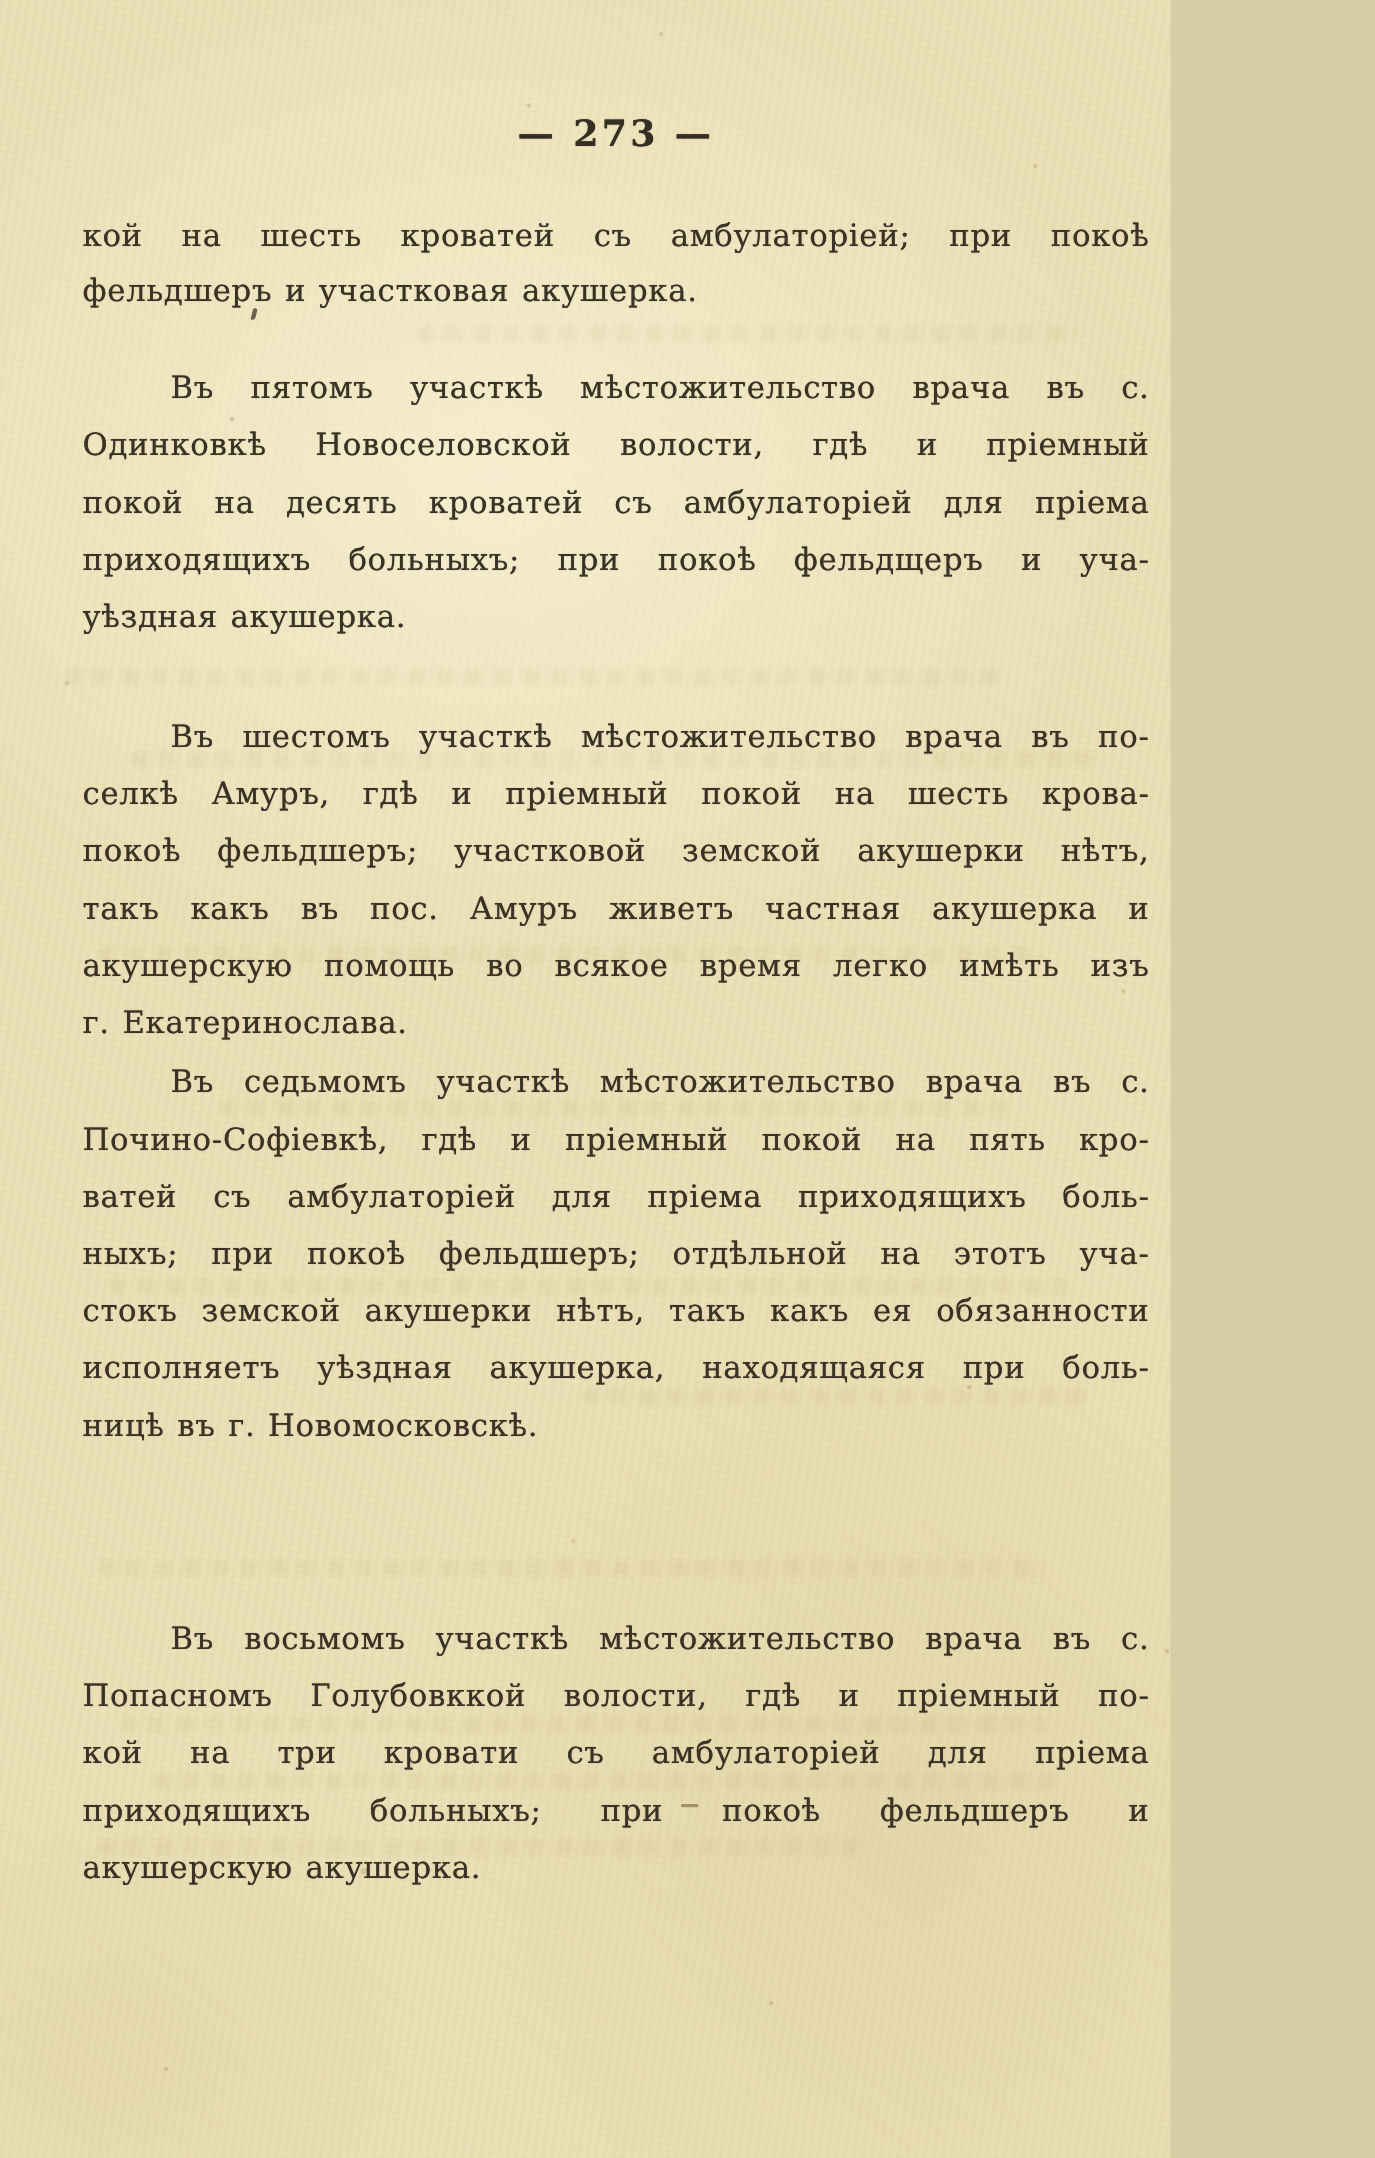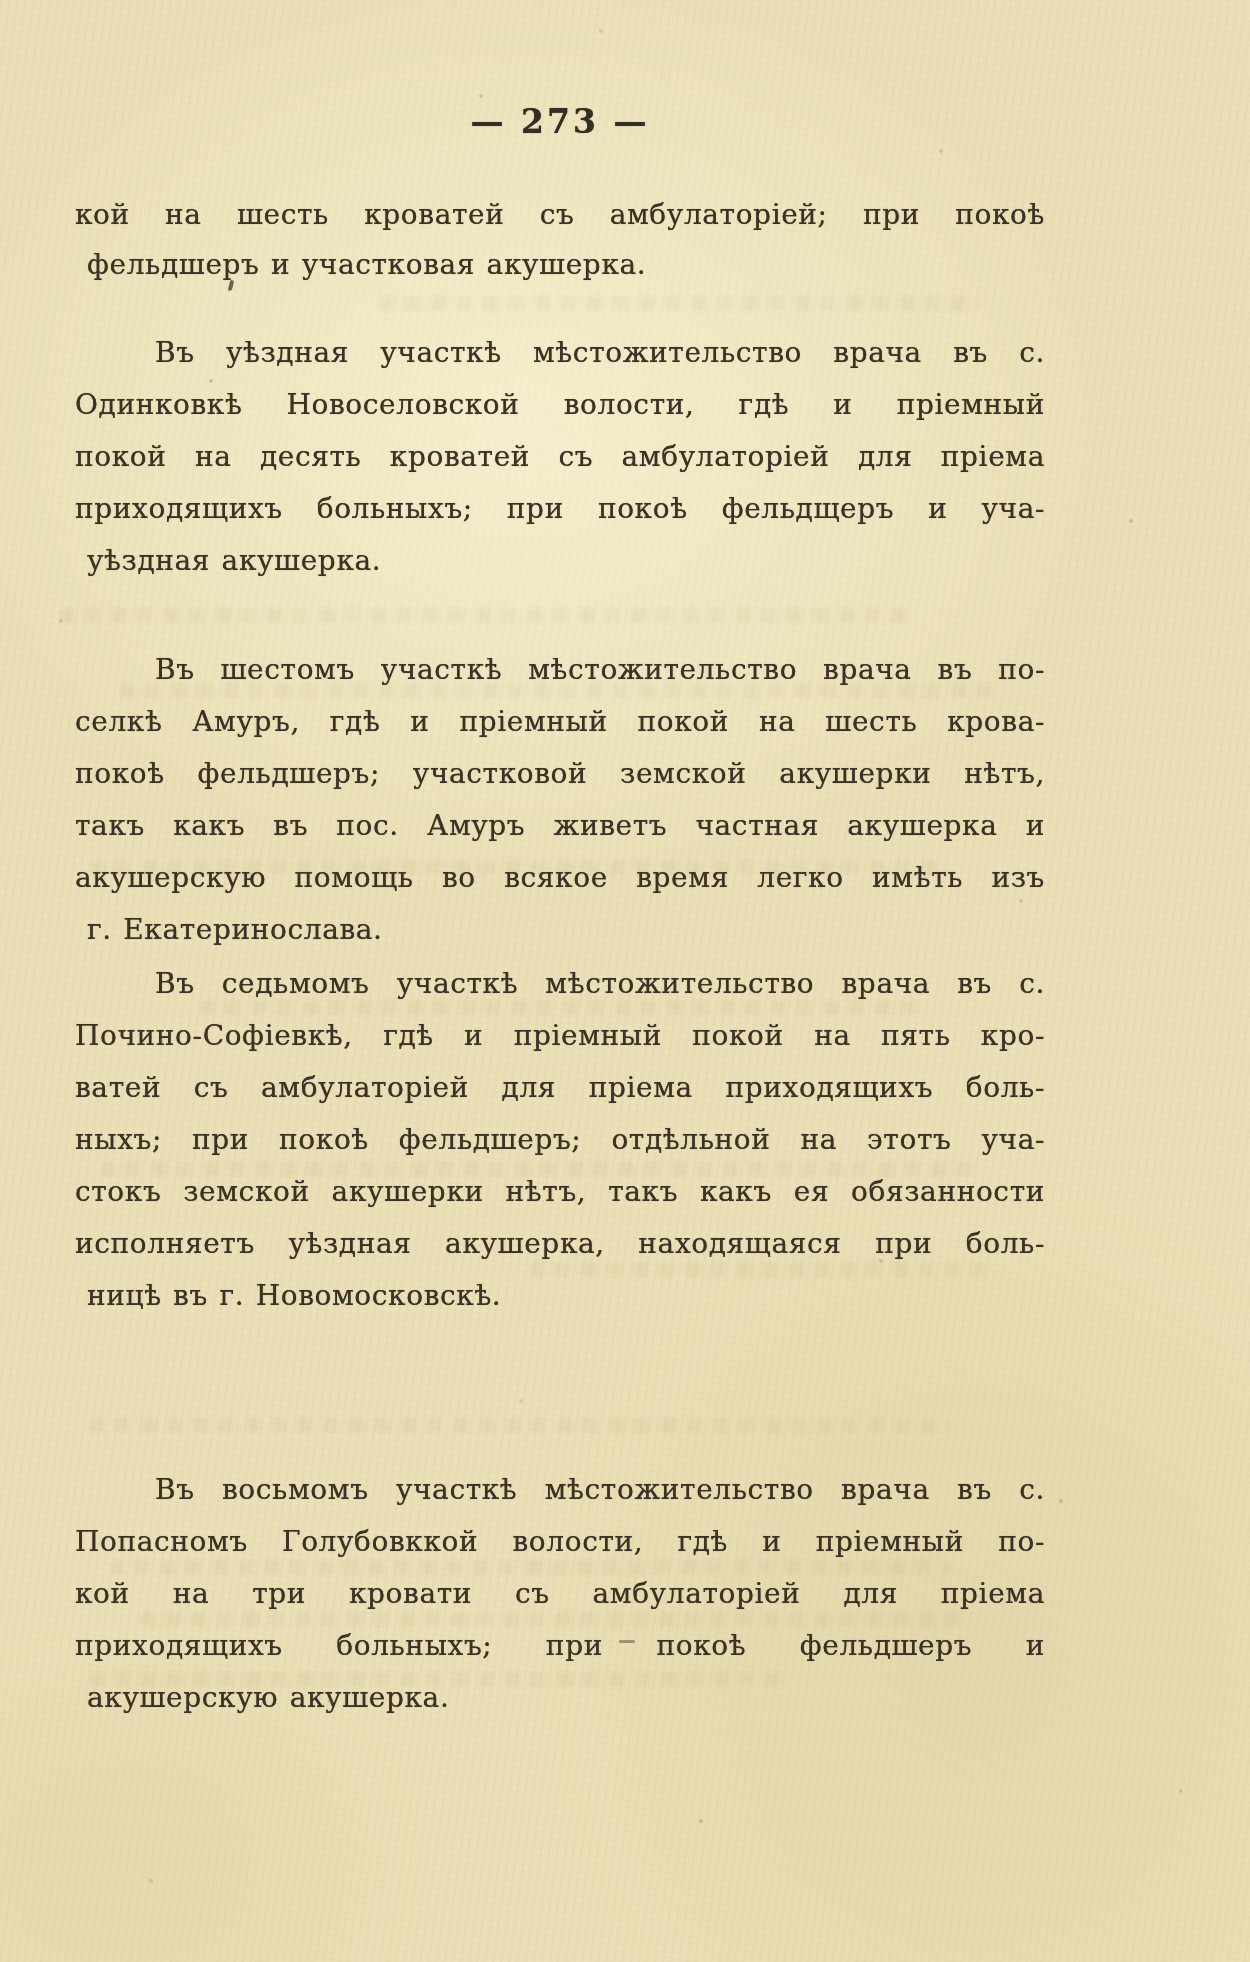--- a/index.html
+++ b/index.html
@@ -2,21 +2,21 @@
 <html><head>
 <meta charset="utf-8">
 <style>
   html, body {
     margin: 0;
     padding: 0;
     background: #d8cda5;
   }
   .page {
     position: relative;
-    width: 1250px;
+    width: 1064px;
     height: 1962px;
     overflow: hidden;
     background-color: #ebe0b7;
     background-image:
       radial-gradient(ellipse 900px 700px at 42% 22%, rgba(255, 250, 226, 0.55), rgba(255,250,226,0) 65%),
       radial-gradient(ellipse 800px 900px at 78% 85%, rgba(212, 196, 146, 0.30), rgba(212,196,146,0) 60%),
       radial-gradient(ellipse 500px 400px at 10% 95%, rgba(214, 199, 150, 0.25), rgba(214,199,150,0) 70%),
       repeating-linear-gradient(8deg,  rgba(176, 156, 104, 0.035) 0 2px, rgba(255,255,255,0) 2px 6px),
       repeating-linear-gradient(98deg, rgba(120, 100, 58, 0.028) 0 3px, rgba(255,255,255,0) 3px 8px);
     font-family: "DejaVu Serif", "Liberation Serif", serif;
@@ -66,21 +66,20 @@
     color: #393225;
     text-shadow: 0 0 0.7px rgba(57, 50, 37, 0.8);
   }
   .line-justify {
     text-align: justify;
     text-align-last: justify;
   }
   .line-last {
     text-align: right;
     text-align-last: left;
-    margin-left: 12px;
   }
   .line-first {
     text-indent: 80px;
   }
 
   
   .ghost {
     position: absolute;
     height: 15px;
     background: repeating-linear-gradient(90deg,
@@ -160,21 +159,21 @@
   <div class="header">
     <span>— 273 —</span>
   </div>
 
   <div class="text-block" id="paragraphs-root">
       <div class="para para-0">
         <div class="line line-justify">кой на шесть кроватей съ амбулаторіей; при покоѣ</div>
         <div class="line line-last">фельдшеръ и участковая акушерка.</div>
       </div>
       <div class="para para-1">
-        <div class="line line-justify line-first">Въ уѣздная участкѣ мѣстожительство врача въ с.</div>
+        <div class="line line-justify line-first">Въ пятомъ участкѣ мѣстожительство врача въ с.</div>
         <div class="line line-justify">Одинковкѣ Новоселовской волости, гдѣ и пріемный</div>
         <div class="line line-justify">покой на десять кроватей съ амбулаторіей для пріема</div>
         <div class="line line-justify">приходящихъ больныхъ; при покоѣ фельдщеръ и уча-</div>
         <div class="line line-last">уѣздная акушерка.</div>
       </div>
       <div class="para para-2">
         <div class="line line-justify line-first">Въ шестомъ участкѣ мѣстожительство врача въ по-</div>
         <div class="line line-justify">селкѣ Амуръ, гдѣ и пріемный покой на шесть крова-</div>
         <div class="line line-justify">покоѣ фельдшеръ; участковой земской акушерки нѣтъ,</div>
         <div class="line line-justify">такъ какъ въ пос. Амуръ живетъ частная акушерка и</div>

